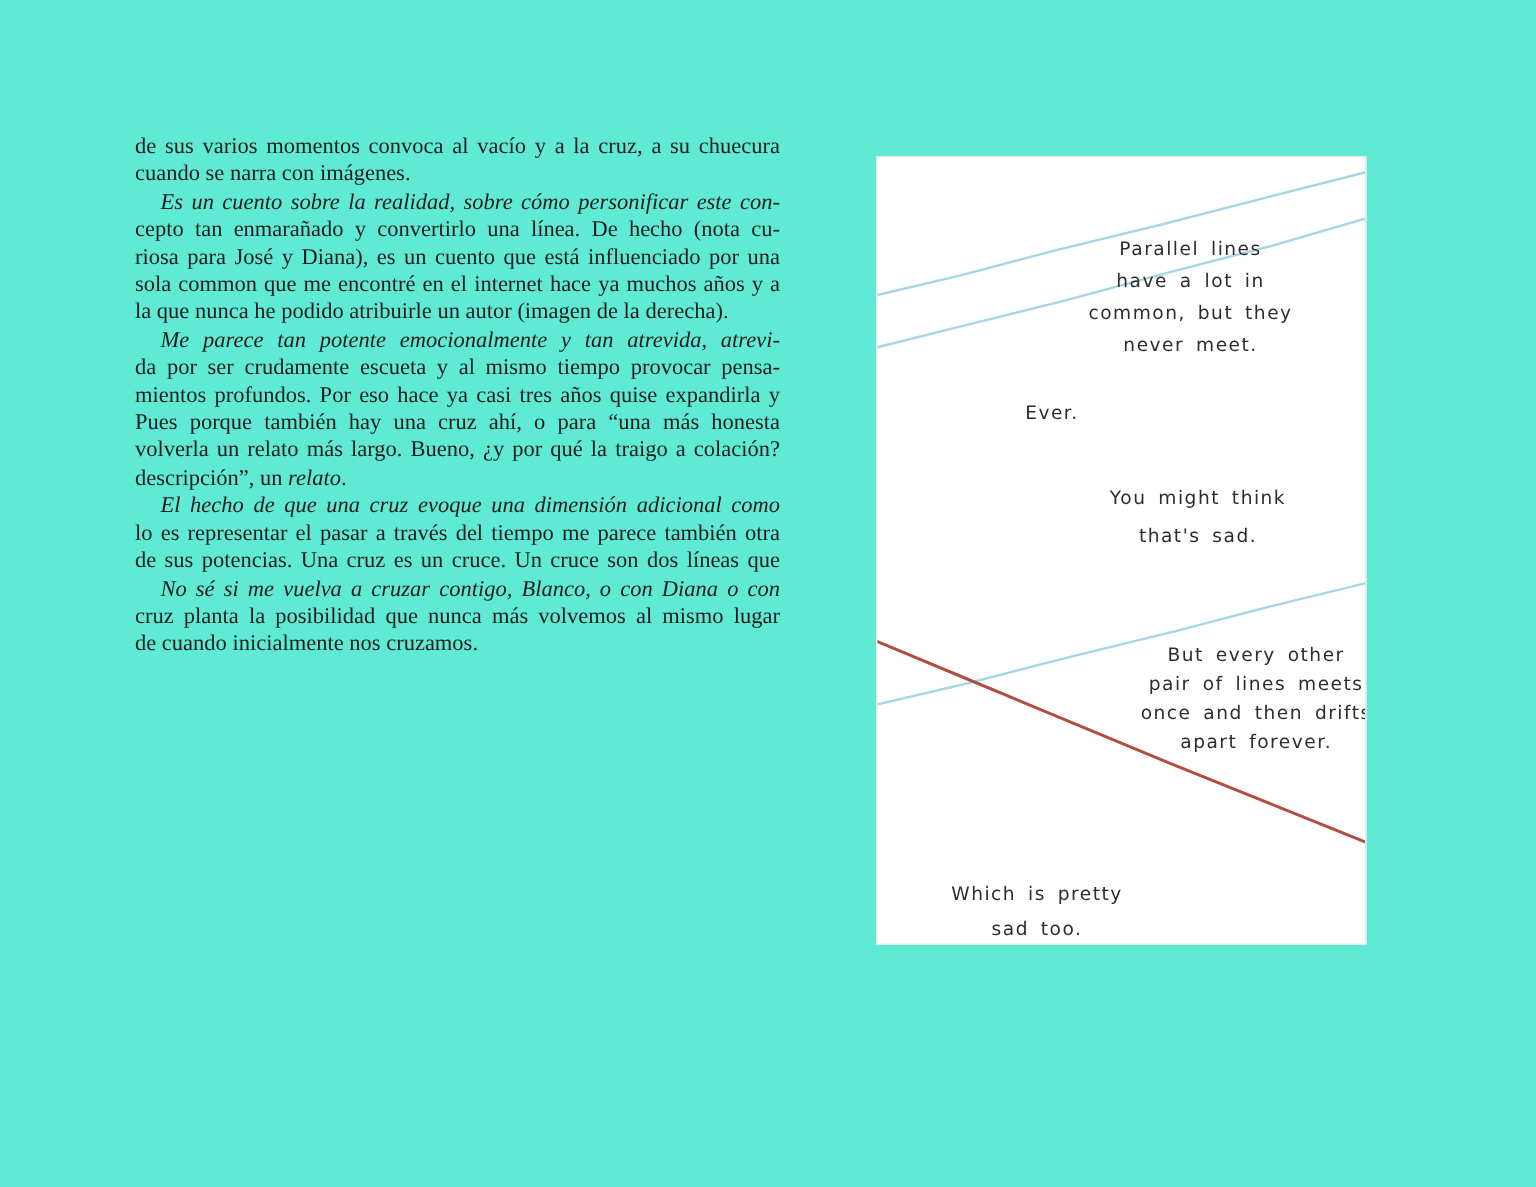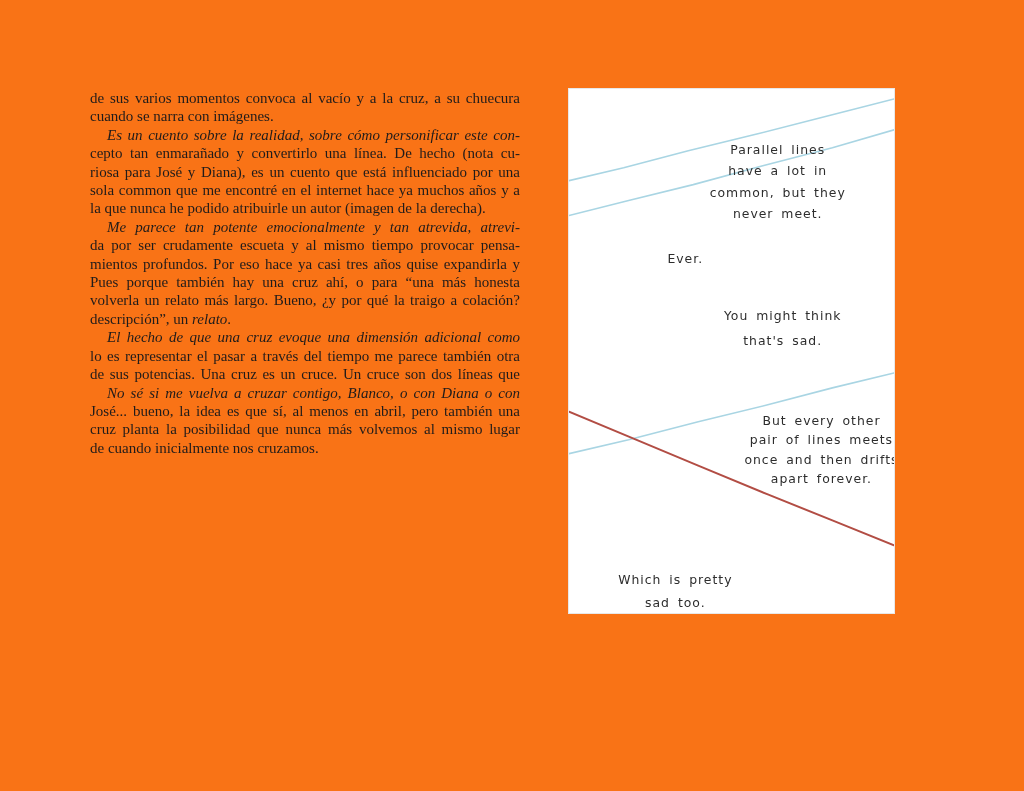--- a/index.html
+++ b/index.html
@@ -2,36 +2,36 @@
 <html><head>
 <meta charset="utf-8">
 <style>
   html,body { margin:0; padding:0; }
   body {
     width:1024px; height:791px;
     background:#ffffff;
     font-family:"Liberation Serif", serif;
     overflow:hidden;
   }
-  .page { position:relative; width:1024px; height:791px; background:#f97316; }
+  .page { position:relative; width:1024px; height:791px; background:#5eead4; }
 
   
   .text-column {
     position:absolute; left:90px; top:89px; width:430px;
     font-size:15px; line-height:18.4px; color:#201c1b;
     -webkit-font-smoothing:antialiased;
   }
   .tline { text-align:justify; text-align-last:justify; white-space:normal; }
   .tline.pend { text-align-last:left; }
   .tline.ind { text-indent:17px;font-style:italic; }
   .it { font-style:italic; }
 
   
   .comic {
-    position:absolute; left:568px; top:88px; margin:0;
+    position:absolute; left:568px; top:88px; margin:16px;
     width:327px; height:526px; box-sizing:border-box;
     background:#ffffff; border:1px solid #e8e8e8;
   }
   .comic svg { display:block; width:325px; height:524px; }
   .hand {
     font-family:"DejaVu Sans", sans-serif;
     font-size:12.5px; letter-spacing:1px; word-spacing:3px;
     fill:#2d2d2d;
   }
 </style>
@@ -50,21 +50,20 @@
       <div class="tline ind">Me parece tan potente emocionalmente y tan atrevida, atrevi-</div>
       <div class="tline">da por ser crudamente escueta y al mismo tiempo provocar pensa-</div>
       <div class="tline">mientos profundos. Por eso hace ya casi tres años quise expandirla y</div>
       <div class="tline">Pues porque también hay una cruz ahí, o para “una más honesta</div>
       <div class="tline">volverla un relato más largo. Bueno, ¿y por qué la traigo a colación?</div>
       <div class="tline pend"><span>descripción”, un </span><span class="it">relato</span><span>.</span></div>
       <div class="tline ind">El hecho de que una cruz evoque una dimensión adicional como</div>
       <div class="tline">lo es representar el pasar a través del tiempo me parece también otra</div>
       <div class="tline">de sus potencias. Una cruz es un cruce. Un cruce son dos líneas que</div>
       <div class="tline ind">No sé si me vuelva a cruzar contigo, Blanco, o con Diana o con</div>
-      <div class="tline">José... bueno, la idea es que sí, al menos en abril, pero también una</div>
       <div class="tline">cruz planta la posibilidad que nunca más volvemos al mismo lugar</div>
       <div class="tline pend">de cuando inicialmente nos cruzamos.</div>
     </div>
 
   <figure class="comic">
     <svg id="comic-svg" viewBox="0 0 327 526" preserveAspectRatio="none" xmlns="http://www.w3.org/2000/svg">
         <polyline fill="none" stroke="#a9d5e3" stroke-width="1.6" stroke-linecap="round" stroke-linejoin="round" points="0,92 55,79 120,62 190,45 260,27 327,10"></polyline>
         <polyline fill="none" stroke="#a9d5e3" stroke-width="1.6" stroke-linecap="round" stroke-linejoin="round" points="0,127 60,112 125,96 195,77 265,59 327,41"></polyline>
         <polyline fill="none" stroke="#a9d5e3" stroke-width="1.6" stroke-linecap="round" stroke-linejoin="round" points="0,366 60,352 130,334 200,317 265,300 327,285"></polyline>
         <polyline fill="none" stroke="#b24d44" stroke-width="2" stroke-linecap="round" stroke-linejoin="round" points="0,324 65,351 130,378 200,407 265,433 327,458"></polyline>

